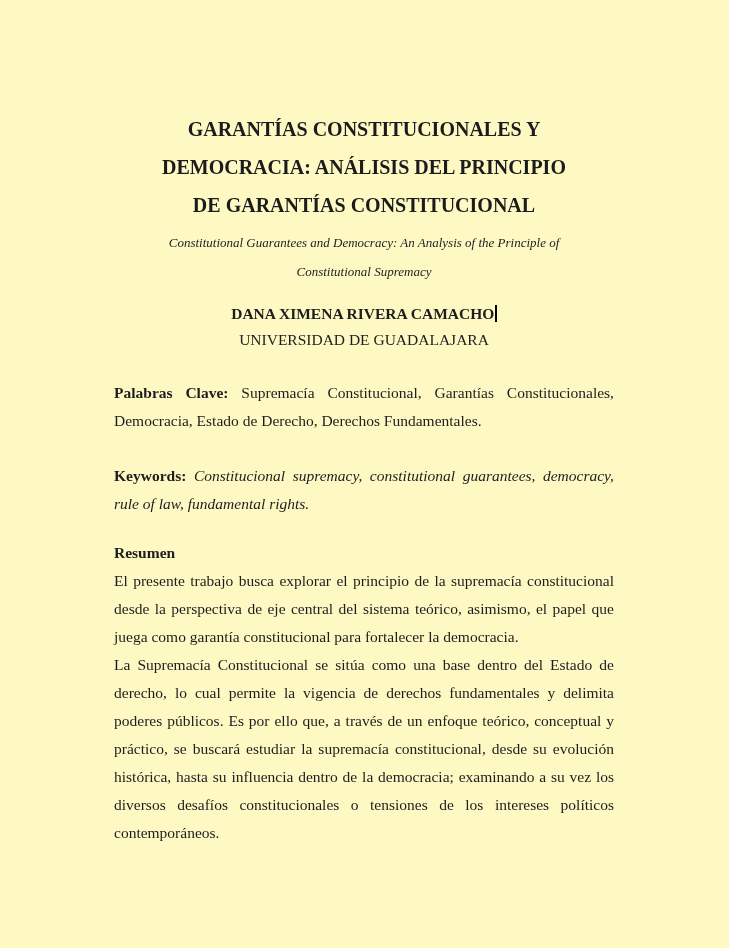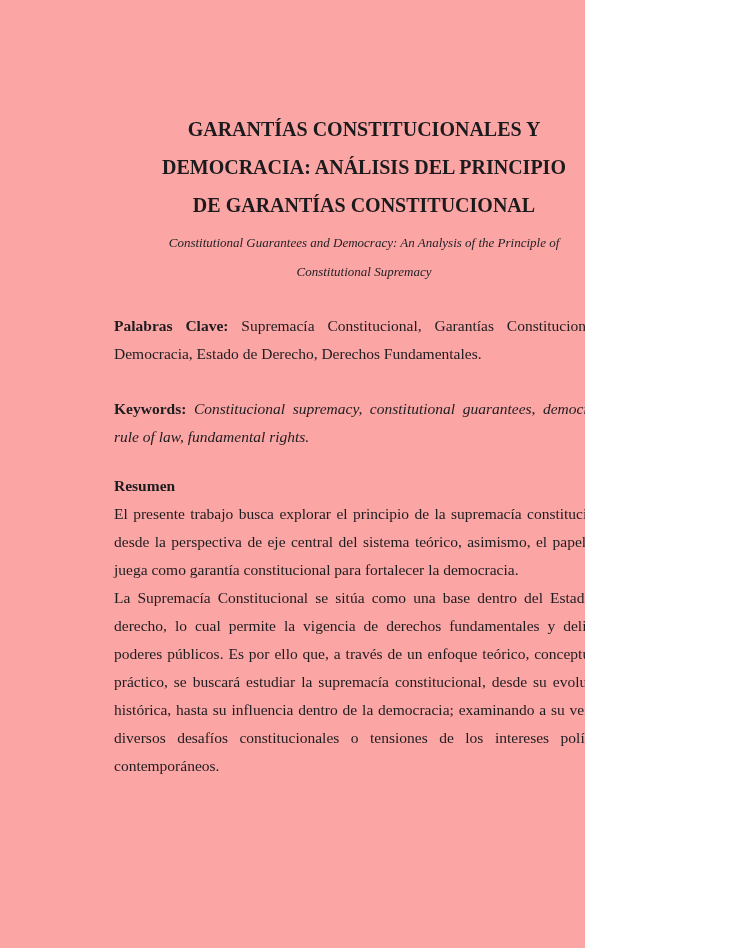--- a/index.html
+++ b/index.html
@@ -2,23 +2,23 @@
 <html><head>
 <meta charset="utf-8">
 <style>
   html, body {
     margin: 0;
     padding: 0;
     background: #ffffff;
   }
   .page {
     position: relative;
-    width: 585px;
+    width: 729px;
     height: 948px;
-    background: #fca5a5;
+    background: #fef9c3;
     overflow: hidden;
     font-family: "Liberation Serif", "DejaVu Serif", serif;
     color: #1d1d1f;
   }
   .content {
     position: absolute;
     left: 114px;
     top: 110px;
     width: 500px;
   }
@@ -105,20 +105,24 @@
       <div class="line">GARANTÍAS CONSTITUCIONALES Y</div>
       <div class="line">DEMOCRACIA: ANÁLISIS DEL PRINCIPIO</div>
       <div class="line">DE GARANTÍAS CONSTITUCIONAL</div>
     </div>
 
     <div class="subtitle">
       <div class="line">Constitutional Guarantees and Democracy: An Analysis of the Principle of</div>
       <div class="line">Constitutional Supremacy</div>
     </div>
 
+    <div class="byline">
+      <div class="author-name"><span>DANA XIMENA RIVERA CAMACHO</span><span class="caret"></span></div>
+      <div class="affiliation">UNIVERSIDAD DE GUADALAJARA</div>
+    </div>
 
     <div class="body-block kw-es">
       <p><strong class="inline-label">Palabras Clave:</strong> <span>Supremacía Constitucional, Garantías Constitucionales, Democracia, Estado de Derecho, Derechos Fundamentales.</span></p>
     </div>
 
     <div class="body-block kw-en">
       <p><strong class="inline-label">Keywords:</strong> <span class="italic">Constitucional supremacy, constitutional guarantees, democracy, rule of law, fundamental rights.</span></p>
     </div>
 
     <div class="body-block abstract">

